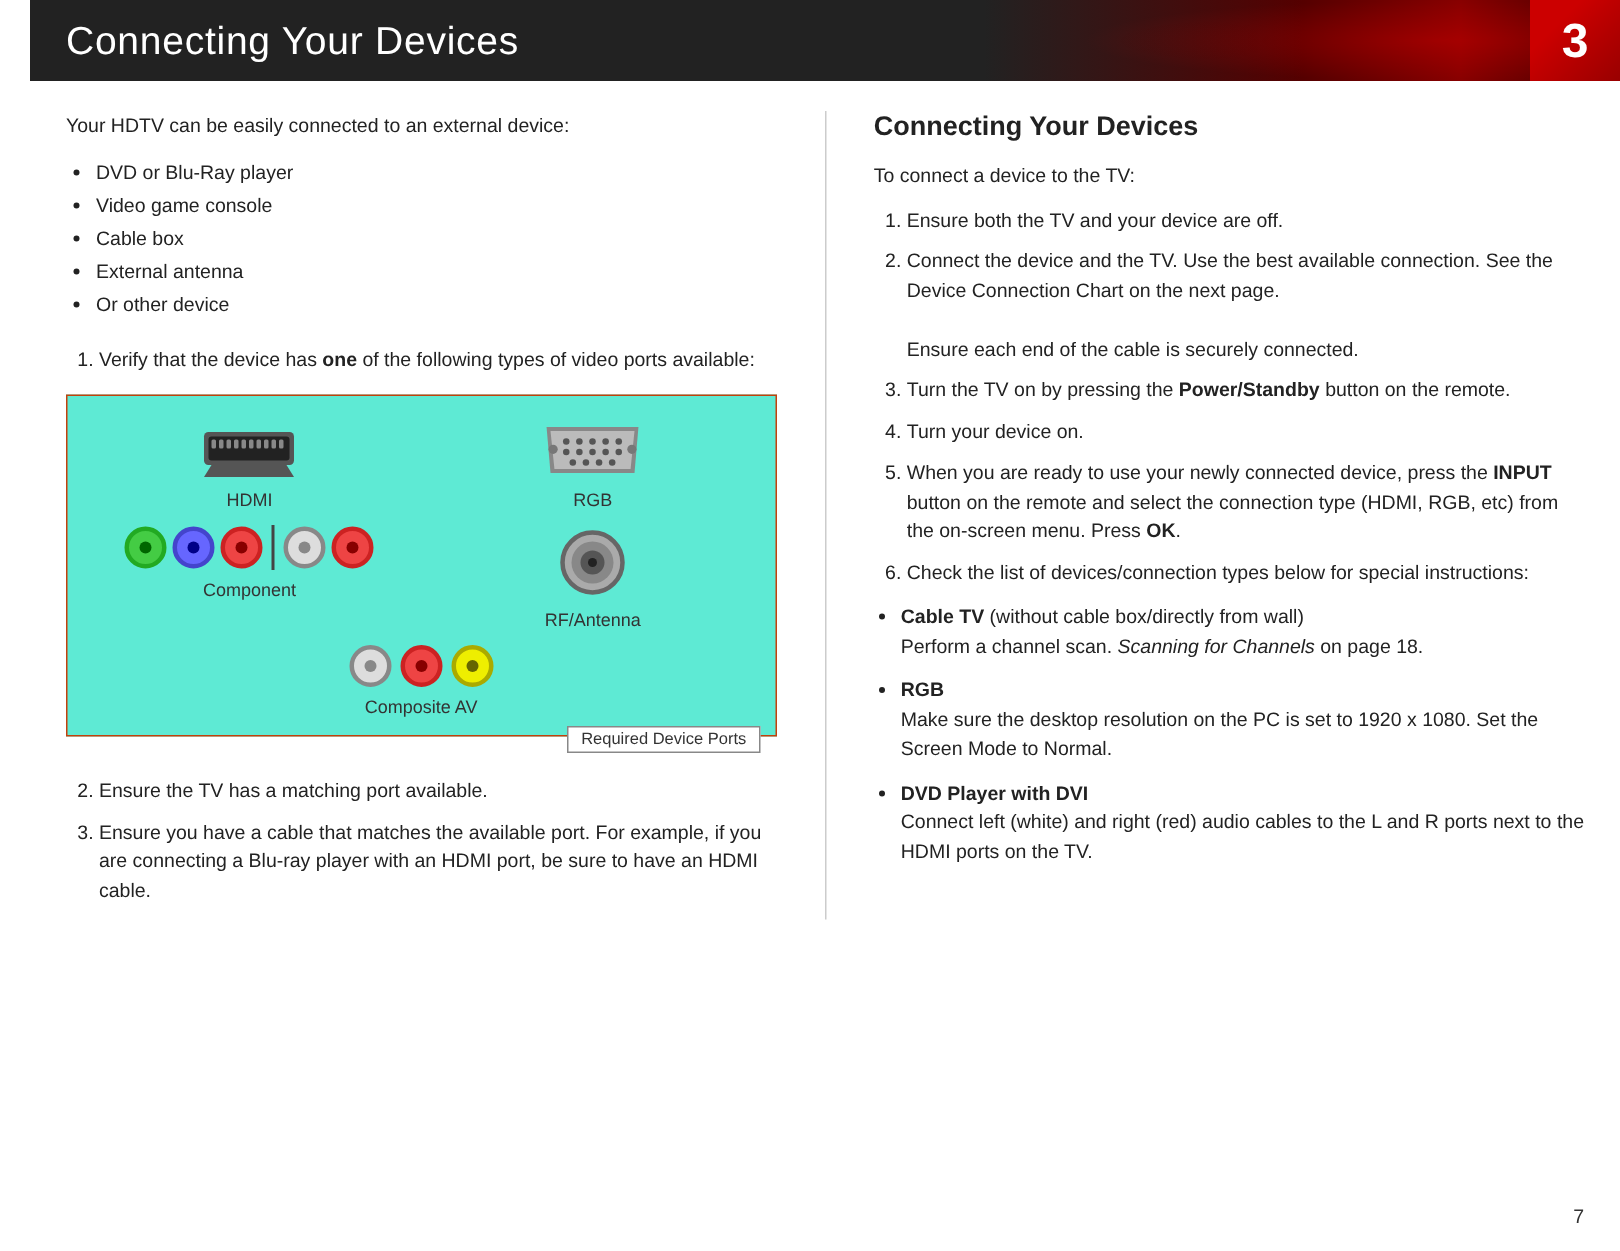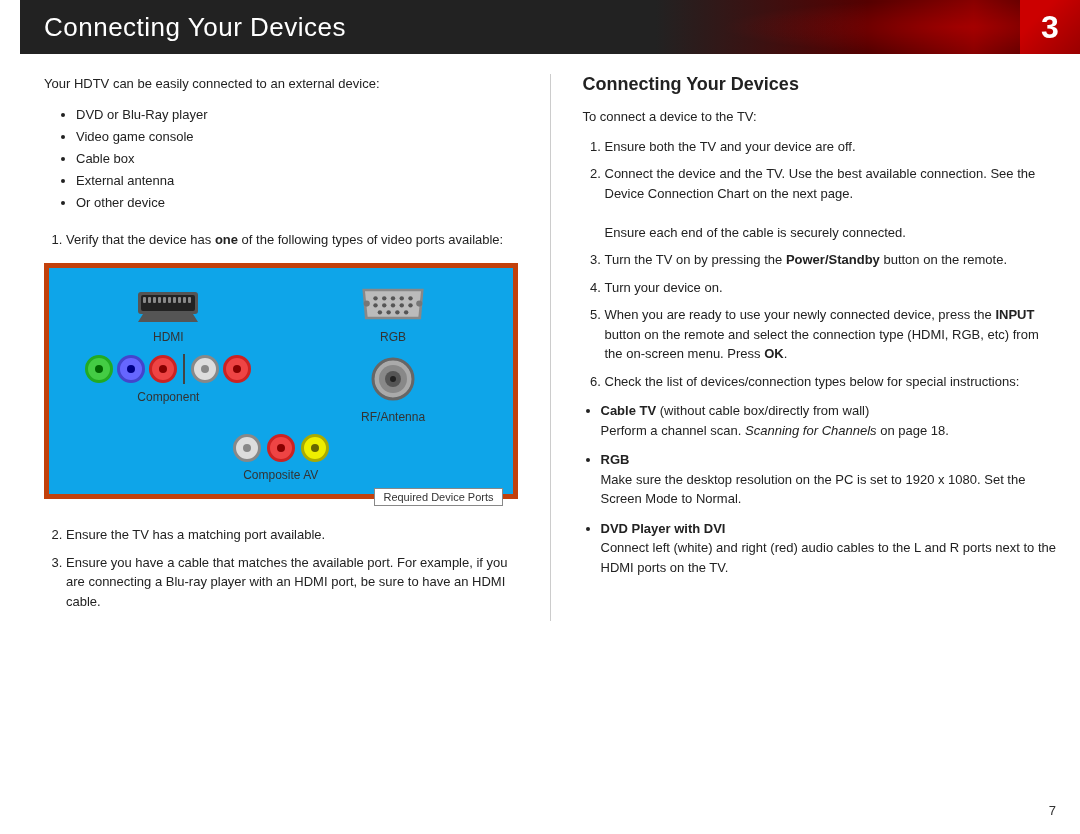--- a/index.html
+++ b/index.html
@@ -78,21 +78,21 @@
       border-left: 1px solid #ccc;
       padding-left: 32px;
     }
 
     .intro-text {
       margin-bottom: 10px;
       line-height: 1.5;
     }
 
     .bullet-list {
-      margin-left: 32px;
+      margin-left: 20px;
       margin-bottom: 16px;
       line-height: 1.7;
     }
     .bullet-list li {
       list-style: disc;
     }
 
     .section-heading {
       font-size: 18px;
       font-weight: bold;
@@ -110,25 +110,25 @@
       margin-bottom: 10px;
     }
     .ordered-list li {
       list-style: decimal;
       margin-bottom: 8px;
       line-height: 1.5;
     }
 
     
     .ports-box {
-      border: 5px solid #c2410c;
+      border: 1px solid #c2410c;
       padding: 16px 12px 12px 12px;
       margin: 14px 0 6px 0;
       position: relative;
-      background: #0ea5e9;
+      background: #5eead4;
     }
     .ports-grid {
       display: grid;
       grid-template-columns: 1fr 1fr;
       gap: 10px 10px;
       margin-bottom: 10px;
     }
     .port-item {
       display: flex;
       flex-direction: column;

